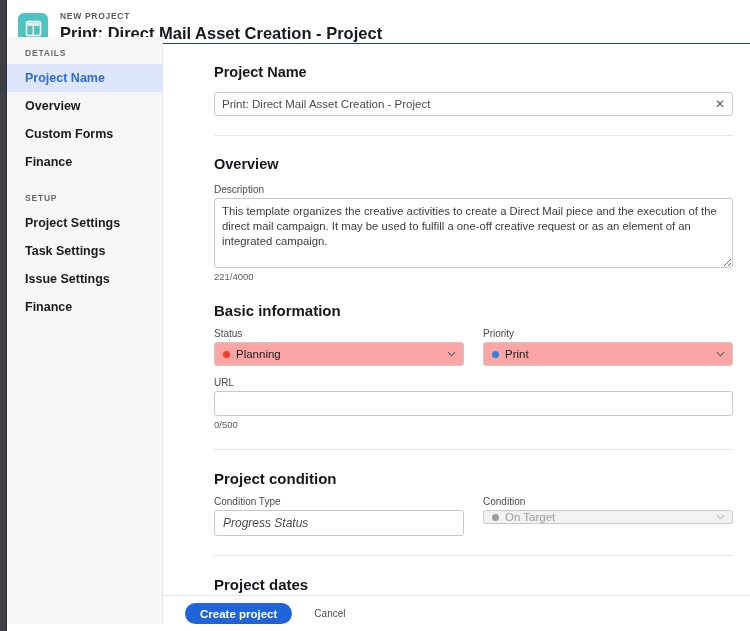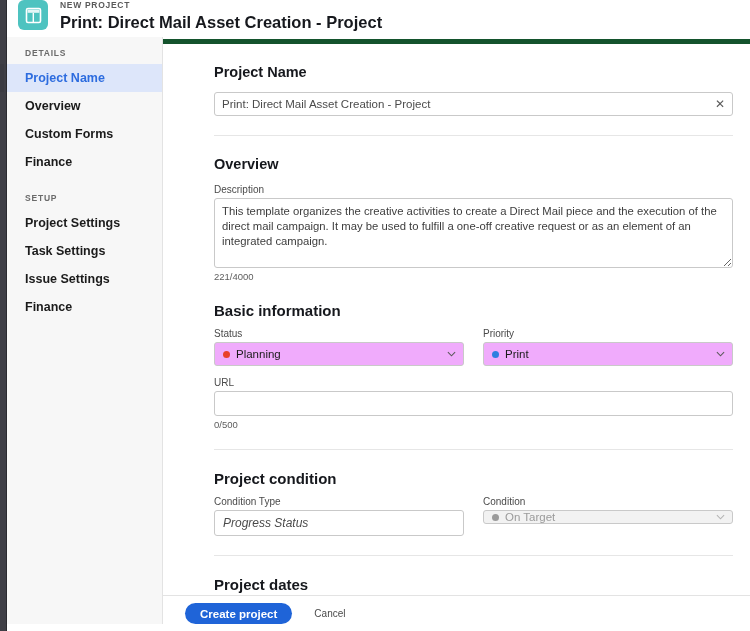--- a/index.html
+++ b/index.html
@@ -27,24 +27,24 @@
     box-sizing: border-box;
   }
 
   
   .header {
     position: absolute;
     left: 7px; top: 0;
     width: 743px;
     height: 44px;
     background: #ffffff;
-    border-bottom: 5px solid #14532d;
-    box-sizing: border-box;
-    display: flex;
-    align-items: flex-start;
+    border-bottom: 1px solid #14532d;
+    box-sizing: border-box;
+    display: flex;
+    align-items: flex-end;
     padding-left: 11px;
   }
   .app-icon {
     width: 30px;
     height: 30px;
     border-radius: 6px;
     background: #4ec3c0;
     display: flex;
     align-items: center;
     justify-content: center;
@@ -208,21 +208,21 @@
     gap: 19px;
   }
   .col { flex: 1 1 0; min-width: 0; }
 
   .select {
     position: relative;
     height: 24px;
     box-sizing: border-box;
     border: 1px solid #c9c9c9;
     border-radius: 3px;
-    background: #f0abfc;
+    background: #fca5a5;
     display: flex;
     align-items: center;
     padding: 0 24px 0 8px;
     font-size: 11.5px;
     color: #1b1b1b;
     cursor: pointer;
   }
   .select.disabled {
     background: #f2f2f2;
     color: #9b9b9b;

